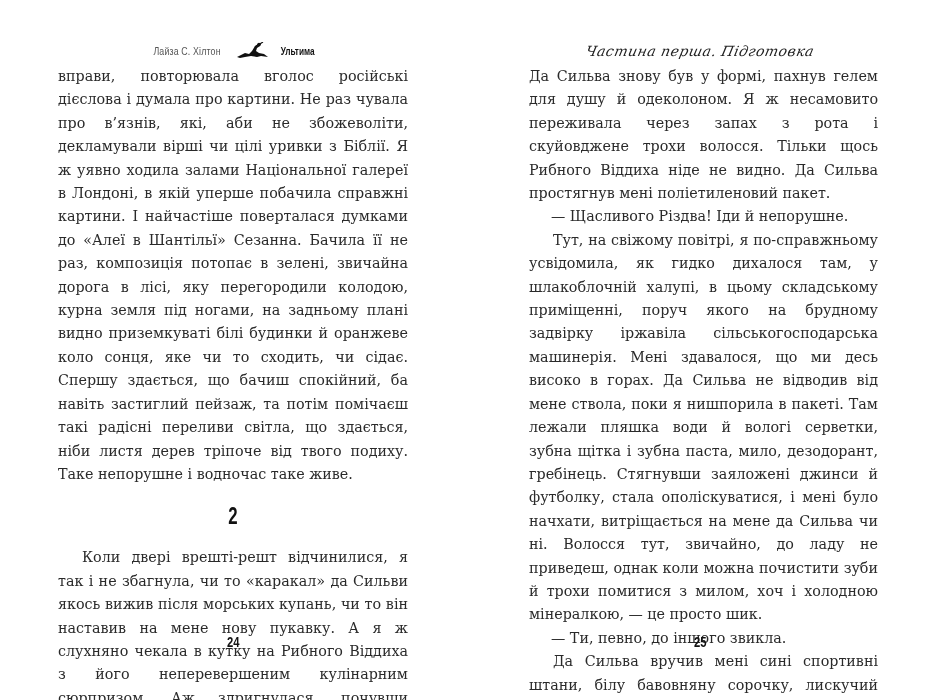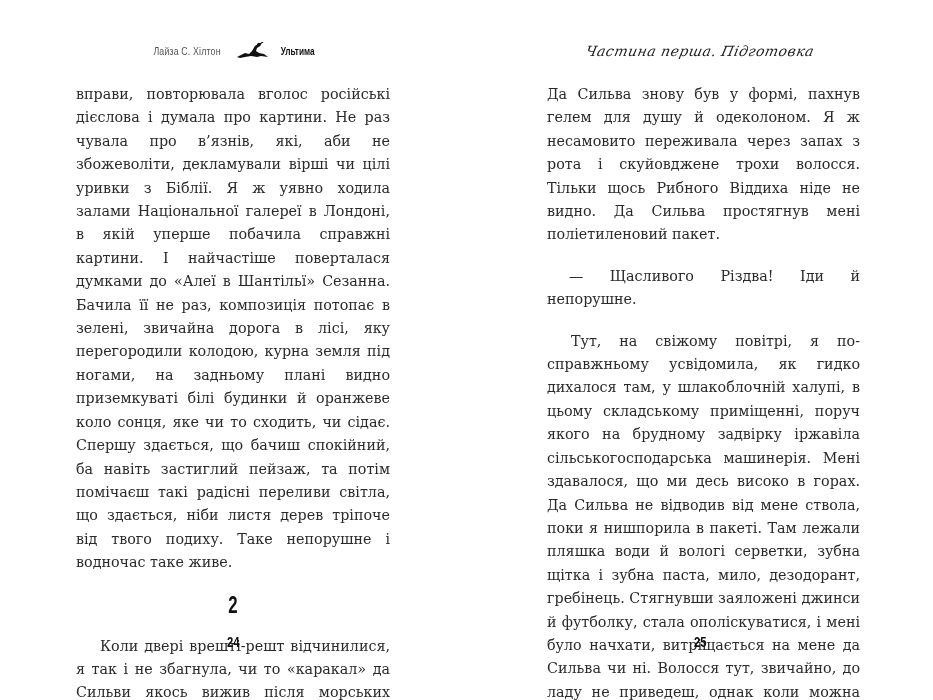--- a/index.html
+++ b/index.html
@@ -28,21 +28,21 @@
       font-family: "DejaVu Serif", serif; font-style: italic;
       font-size: 14px; color: #222; letter-spacing: 0.5px;
       transform: skewX(-12deg);
     }
     .text {
       position: absolute; top: 65px; left: 58px; width: 350px;
       font-size: 14.3px; line-height: 23.4px;
       text-align: justify; hyphens: manual;
     }
     .page.right .text { left: 62px; width: 349px; }
-    .text p { margin: 18px; text-indent: 0; }
+    .text p { margin: 0; text-indent: 0; }
     .text p.indent { text-indent: 24px; }
     .text p.dialog { text-indent: 22px; }
     .chapter-num {
       text-align: center; font-family: "Liberation Sans", sans-serif;
       font-weight: bold; font-size: 24px; line-height: 24px; color: #111;
       margin: 18px 0 18px 0; transform: scaleX(0.7);
     }
     .folio {
       position: absolute; top: 633px; left: 0; width: 100%; text-align: center;
       font-family: "Liberation Sans", sans-serif; font-weight: bold;

